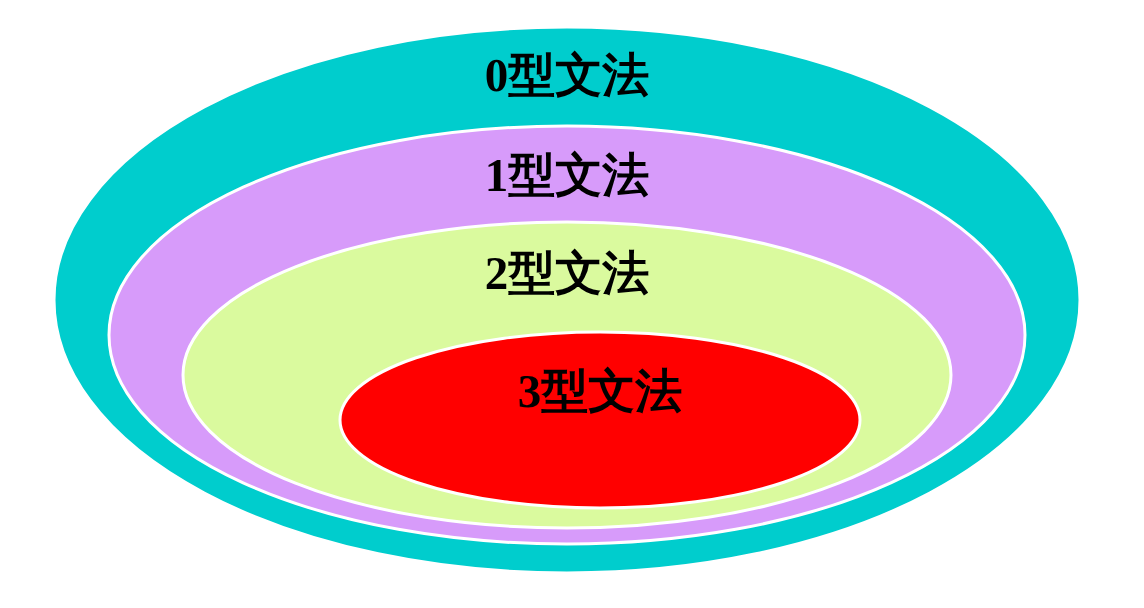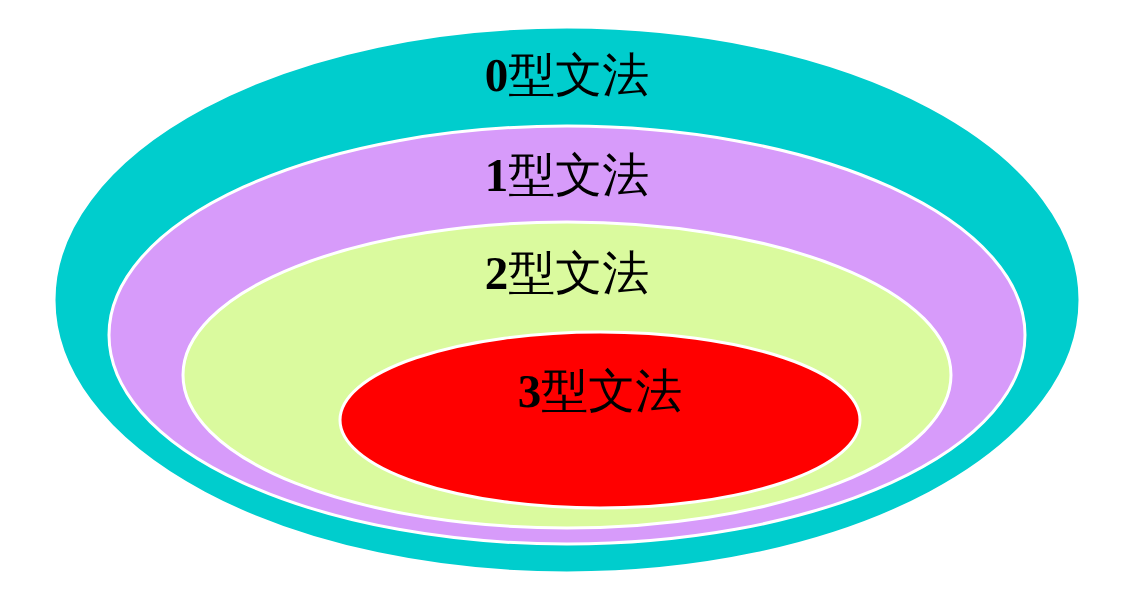--- a/index.html
+++ b/index.html
@@ -37,21 +37,21 @@
     font-weight: 700;
     font-family: "Liberation Serif", "DejaVu Serif", serif;
     text-rendering: geometricPrecision;
   }
   .ring-label .lv-num {
     font-family: "Liberation Serif", "DejaVu Serif", serif;
     font-weight: 700;
   }
   .ring-label .lv-word {
     font-family: "DejaVu Serif", "Liberation Serif", serif;
-    font-weight: 400;
+    font-weight: 700;
   }
 
   
   #label-type0 { left: 0; right: 0; top: 52px;  font-size: 47px; }
   #label-type1 { left: 0; right: 0; top: 152px; font-size: 47px; }
   #label-type2 { left: 0; right: 0; top: 250px; font-size: 47px; }
   #label-type3 { left: 0; right: 0; top: 368px; font-size: 47px; }
 </style>
 </head>
 <body>

